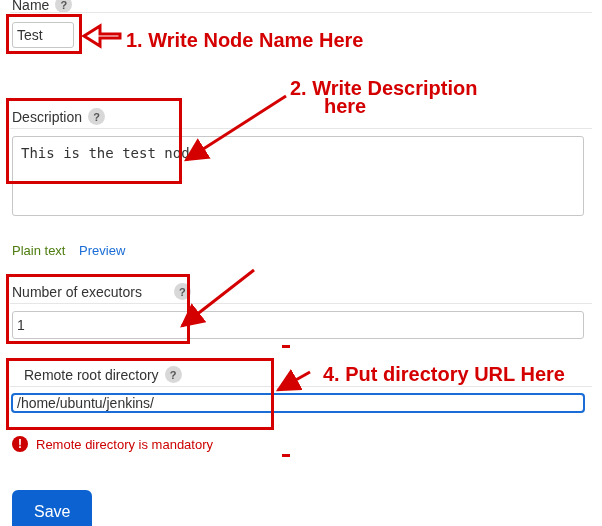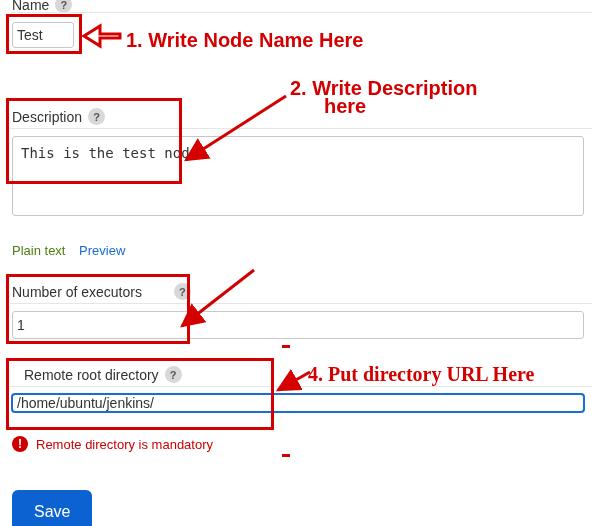--- a/index.html
+++ b/index.html
@@ -137,21 +137,21 @@
   <div class="small-red-dash" style="left:282px; top:454px;"></div>
 
   <div class="anno-box" style="left:6px;  top:14px;  width:76px;  height:40px;"></div>
   <div class="anno-box" style="left:6px;  top:98px;  width:176px; height:86px;"></div>
   <div class="anno-box" style="left:6px;  top:274px; width:184px; height:70px;"></div>
   <div class="anno-box" style="left:6px;  top:358px; width:268px; height:72px;"></div>
 
   <div class="anno-text" style="left:126px; top:28px;">1. Write Node Name Here</div>
   <div class="anno-text" style="left:290px; top:76px;">2. Write Description</div>
   <div class="anno-text" style="left:290px; top:94px;margin-left:34px;">here</div>
-  <div class="anno-text" style="left:308px; top:362px;font-family:Liberation Serif, serif;">4. Put directory URL Here</div>
+  <div class="anno-text" style="left:323px; top:362px;">4. Put directory URL Here</div>
 
   <svg class="anno-lines" viewBox="0 0 602 526">
     <defs>
       <marker id="ah" viewBox="0 0 10 10" refX="9" refY="5" markerWidth="8" markerHeight="8" orient="auto-start-reverse">
         <path d="M 0 0 L 10 5 L 0 10 z" fill="#d40000"></path>
       </marker>
     </defs>
 
     <path d="M 120 34 L 100 34 L 100 26 L 84 36 L 100 46 L 100 38 L 120 38 Z" fill="none" stroke="#d40000" stroke-width="3"></path>
 

